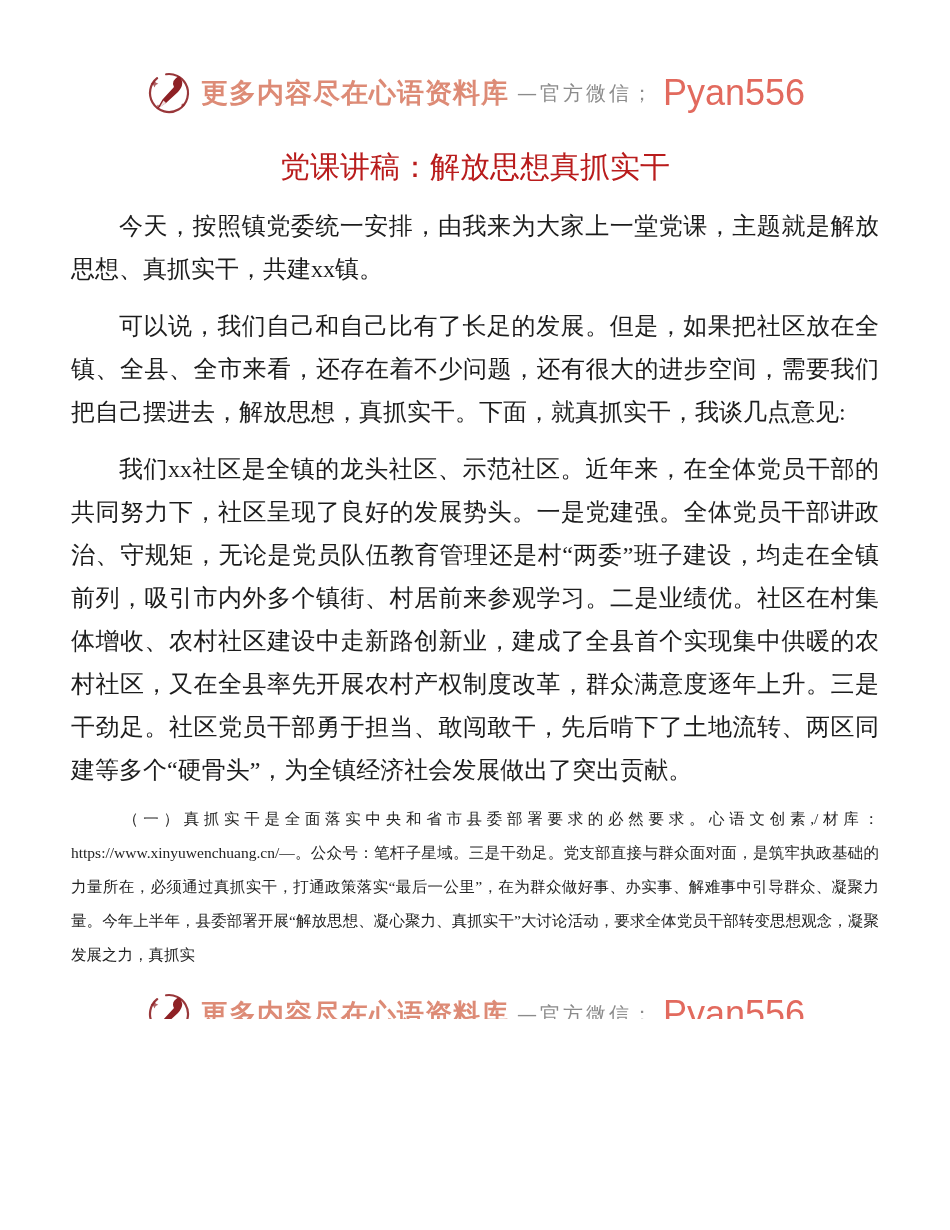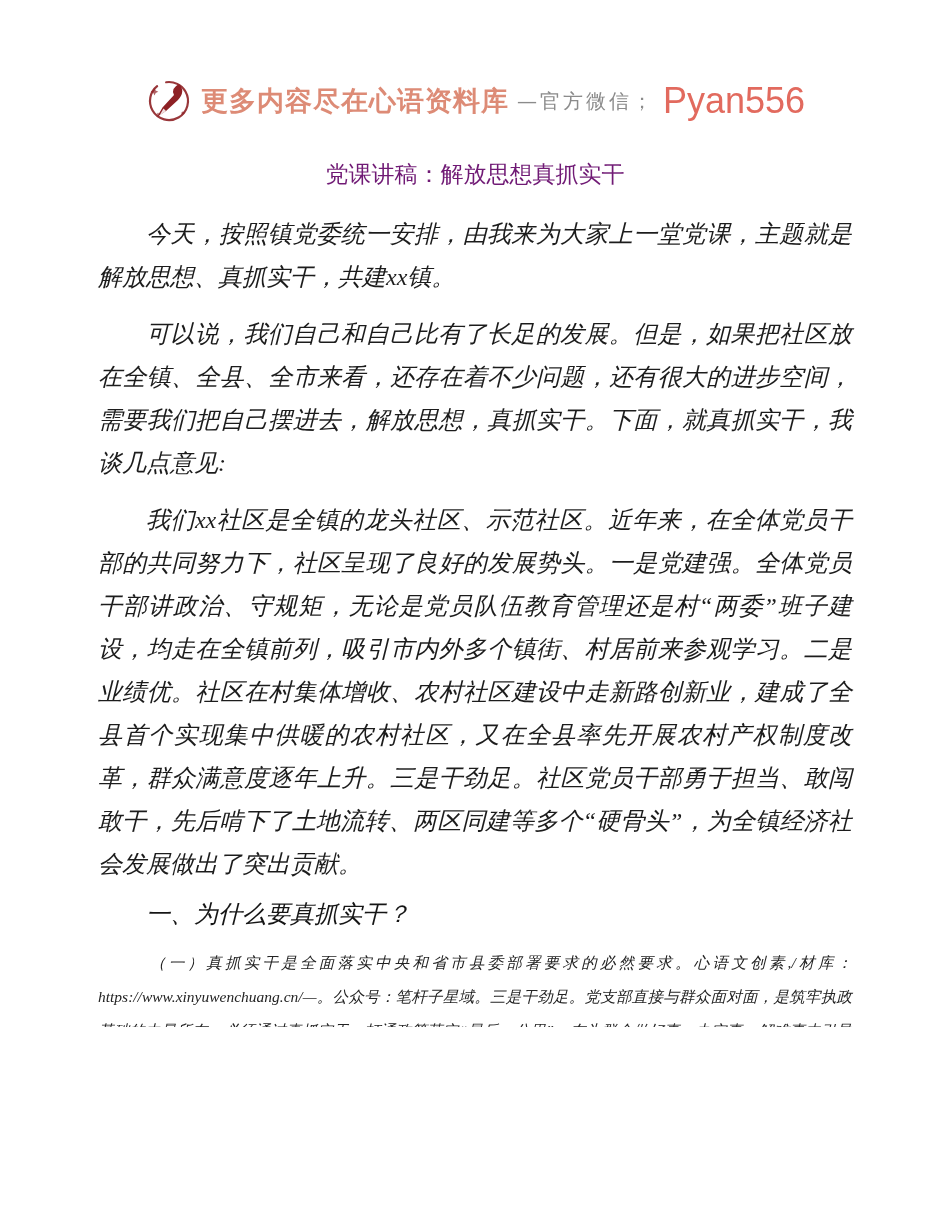--- a/index.html
+++ b/index.html
@@ -1,17 +1,17 @@
 <!DOCTYPE html>
 <html lang="zh" style="--brand-color: #dd8b76; --dash-color: #8b8b8b; --wechat-color: #e26a5e; --logo-color: #8e2125;"><head>
 <meta charset="utf-8">
 <style>
   html,body{margin:0;padding:0;background:#ffffff;}
   .page{
-    width:950px;height:1012px;margin:15px auto;background:#ffffff;
+    width:950px;height:1012px;margin:7px auto;background:#ffffff;
     position:relative;overflow:hidden;
     font-family:"Liberation Serif","DejaVu Serif",serif;
     color:#1f1f1f;box-sizing:border-box;
   }
   
   .banner{
     display:flex;align-items:center;justify-content:center;
     gap:8px;height:64px;user-select:none;
   }
   .banner-header{margin-top:54px;}
@@ -27,24 +27,24 @@
     font-size:20px;color:var(--dash-color,#8b8b8b);
     letter-spacing:3px;font-style:normal;
     font-family:"DejaVu Serif","Liberation Serif",serif;
   }
   .banner-wechat{
     font-size:36px;color:var(--wechat-color,#e26a5e);
     font-family:"Liberation Sans","DejaVu Sans",sans-serif;
   }
   
   .doc-title{
-    text-align:center;font-size:23px;font-weight:normal;
-    margin:24px 0 0 0;line-height:36px;color:#701a75;
+    text-align:center;font-size:30px;font-weight:normal;
+    margin:24px 0 0 0;line-height:36px;color:#b91c1c;
   }
-  .content{padding:0 98px;font-style:italic;}
+  .content{padding:0 71px;}
   .para{
     font-size:24px;line-height:43px;text-align:justify;
     text-indent:48px;margin:14px 0 0 0;color:#1c1c1c;
   }
   .para-first{margin-top:20px;}
   .section-heading{
     font-size:24px;line-height:43px;text-indent:48px;
     font-weight:normal;margin:7px 0 0 0;color:#151515;
   }
   .fine-print{
@@ -72,21 +72,20 @@
       <span class="banner-dash">—官方微信；</span>
       <span class="banner-wechat">Pyan556</span>
   </div>
 
   <h1 class="doc-title">党课讲稿：解放思想真抓实干</h1>
 
   <div class="content">
     <p class="para para-first">今天，按照镇党委统一安排，由我来为大家上一堂党课，主题就是解放思想、真抓实干，共建xx镇。</p>
     <p class="para">可以说，我们自己和自己比有了长足的发展。但是，如果把社区放在全镇、全县、全市来看，还存在着不少问题，还有很大的进步空间，需要我们把自己摆进去，解放思想，真抓实干。下面，就真抓实干，我谈几点意见:</p>
     <p class="para">我们xx社区是全镇的龙头社区、示范社区。近年来，在全体党员干部的共同努力下，社区呈现了良好的发展势头。一是党建强。全体党员干部讲政治、守规矩，无论是党员队伍教育管理还是村“两委”班子建设，均走在全镇前列，吸引市内外多个镇街、村居前来参观学习。二是业绩优。社区在村集体增收、农村社区建设中走新路创新业，建成了全县首个实现集中供暖的农村社区，又在全县率先开展农村产权制度改革，群众满意度逐年上升。三是干劲足。社区党员干部勇于担当、敢闯敢干，先后啃下了土地流转、两区同建等多个“硬骨头”，为全镇经济社会发展做出了突出贡献。</p>
-    <h2 class="section-heading">一、为什么要真抓实干？</h2>
     <p class="fine-print">（一）真抓实干是全面落实中央和省市县委部署要求的必然要求。心语文创素,/材库：https://www.xinyuwenchuang.cn/—。公众号：笔杆子星域。三是干劲足。党支部直接与群众面对面，是筑牢执政基础的力量所在，必须通过真抓实干，打通政策落实“最后一公里”，在为群众做好事、办实事、解难事中引导群众、凝聚力量。今年上半年，县委部署开展“解放思想、凝心聚力、真抓实干”大讨论活动，要求全体党员干部转变思想观念，凝聚发展之力，真抓实</p>
   </div>
 
   <div class="banner banner-footer">
     <span class="logo">
       <svg viewBox="0 0 48 48" fill="none">
         <circle cx="24" cy="24" r="19" stroke="currentColor" stroke-width="2.2" opacity="0.9" stroke-dasharray="86 10" stroke-linecap="round" transform="rotate(-30 24 24)"></circle>
         <path d="M34 7 q7 7 -1 16 L21 34 l-9 6 5.5 -9.5 L29 18 q-3.5 -6.5 5 -11 z" fill="currentColor"></path>
         <path d="M21 34 l-6.5 4.5 4 -7 z" fill="#ffffff" opacity="0.85"></path>
         <path d="M9.5 11 l1.2 2.6 2.6 1.2 -2.6 1.2 -1.2 2.6 -1.2 -2.6 -2.6 -1.2 2.6 -1.2 z" fill="currentColor" opacity="0.7"></path>

